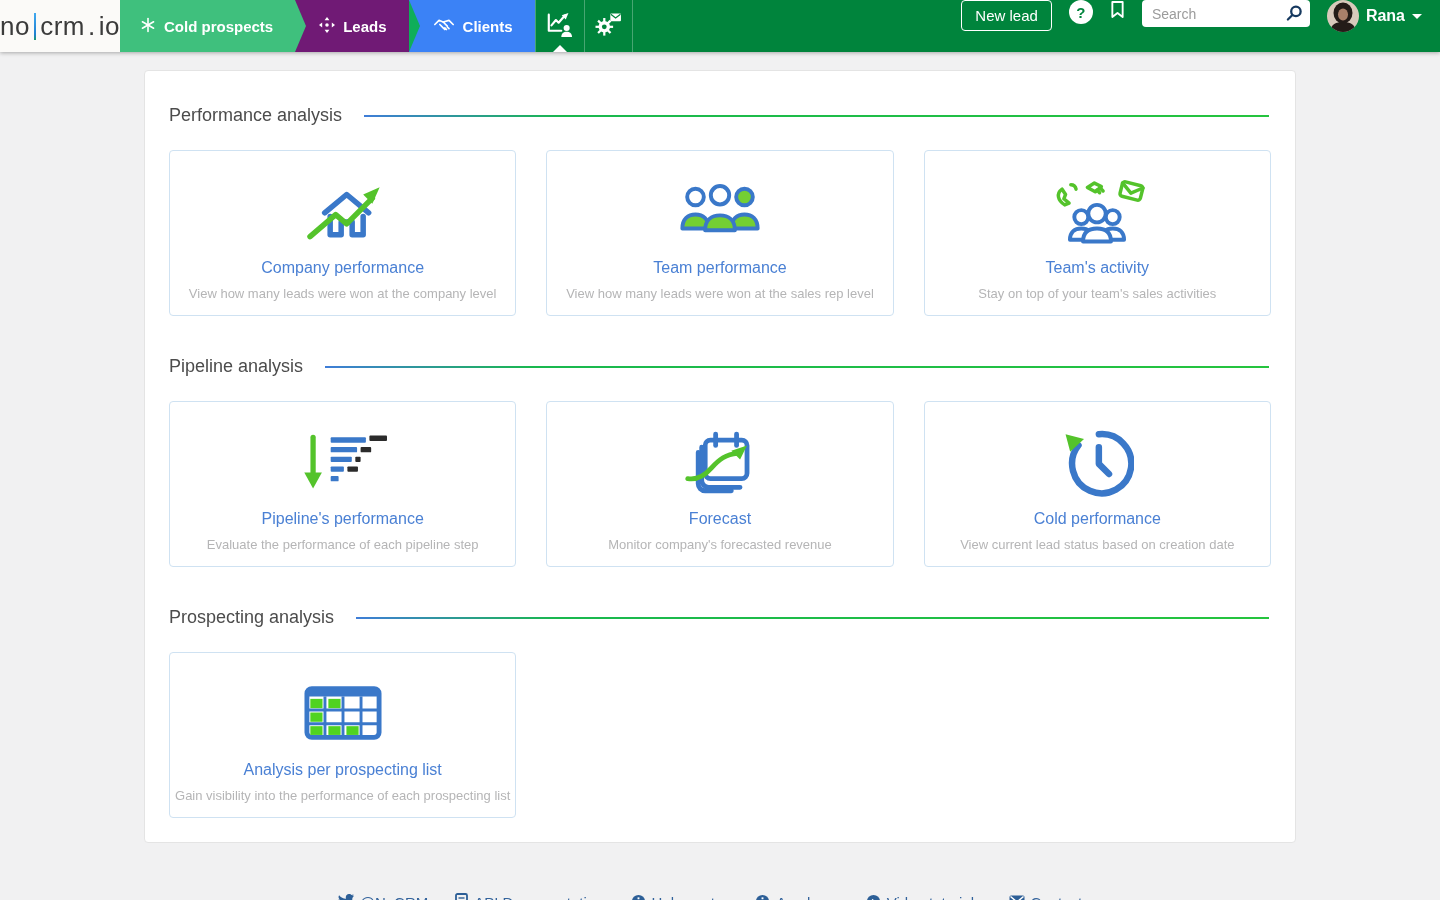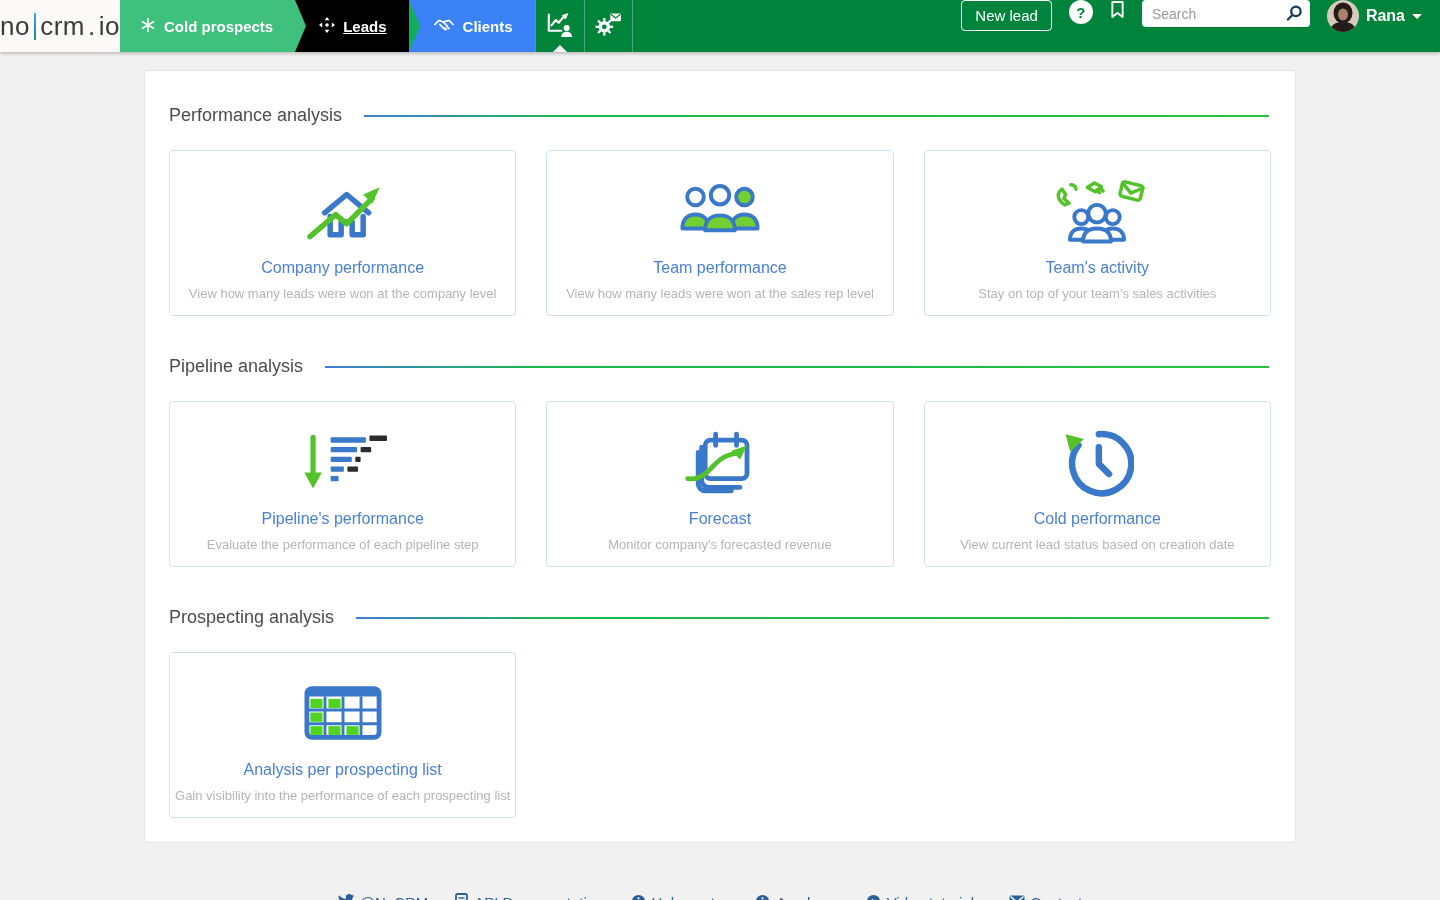--- a/index.html
+++ b/index.html
@@ -24,21 +24,21 @@
     position:relative; display:flex; align-items:center; gap:8px;
     color:#fff; font-size:15px; font-weight:bold; padding:0 22px 0 24px; cursor:pointer;
   }
   .tab::after {
     content:''; position:absolute; right:-11px; top:0;
     border-top:26px solid transparent; border-bottom:26px solid transparent;
     border-left:11px solid transparent;
   }
   .tab-cold   { background:#3fc07d; z-index:3; padding-left:20px; }
   .tab-cold::after  { border-left-color:#3fc07d; }
-  .tab-leads  { background:#000000; z-index:2;text-decoration:underline; }
+  .tab-leads  { background:#701a75; z-index:2; }
   .tab-leads::after { border-left-color:#0fae5a; }
   .tab-clients{ background:#3b82f6; z-index:1; }
   .icon-tab {
     width:49px; display:flex; align-items:center; justify-content:center;
     border-left:1px solid rgba(255,255,255,.28); cursor:pointer; position:relative;
   }
   .icon-tab.last { border-right:1px solid rgba(255,255,255,.28); }
   .icon-tab.active::after {
     content:''; position:absolute; bottom:0; left:50%; margin-left:-7px;
     border-left:7px solid transparent; border-right:7px solid transparent;

